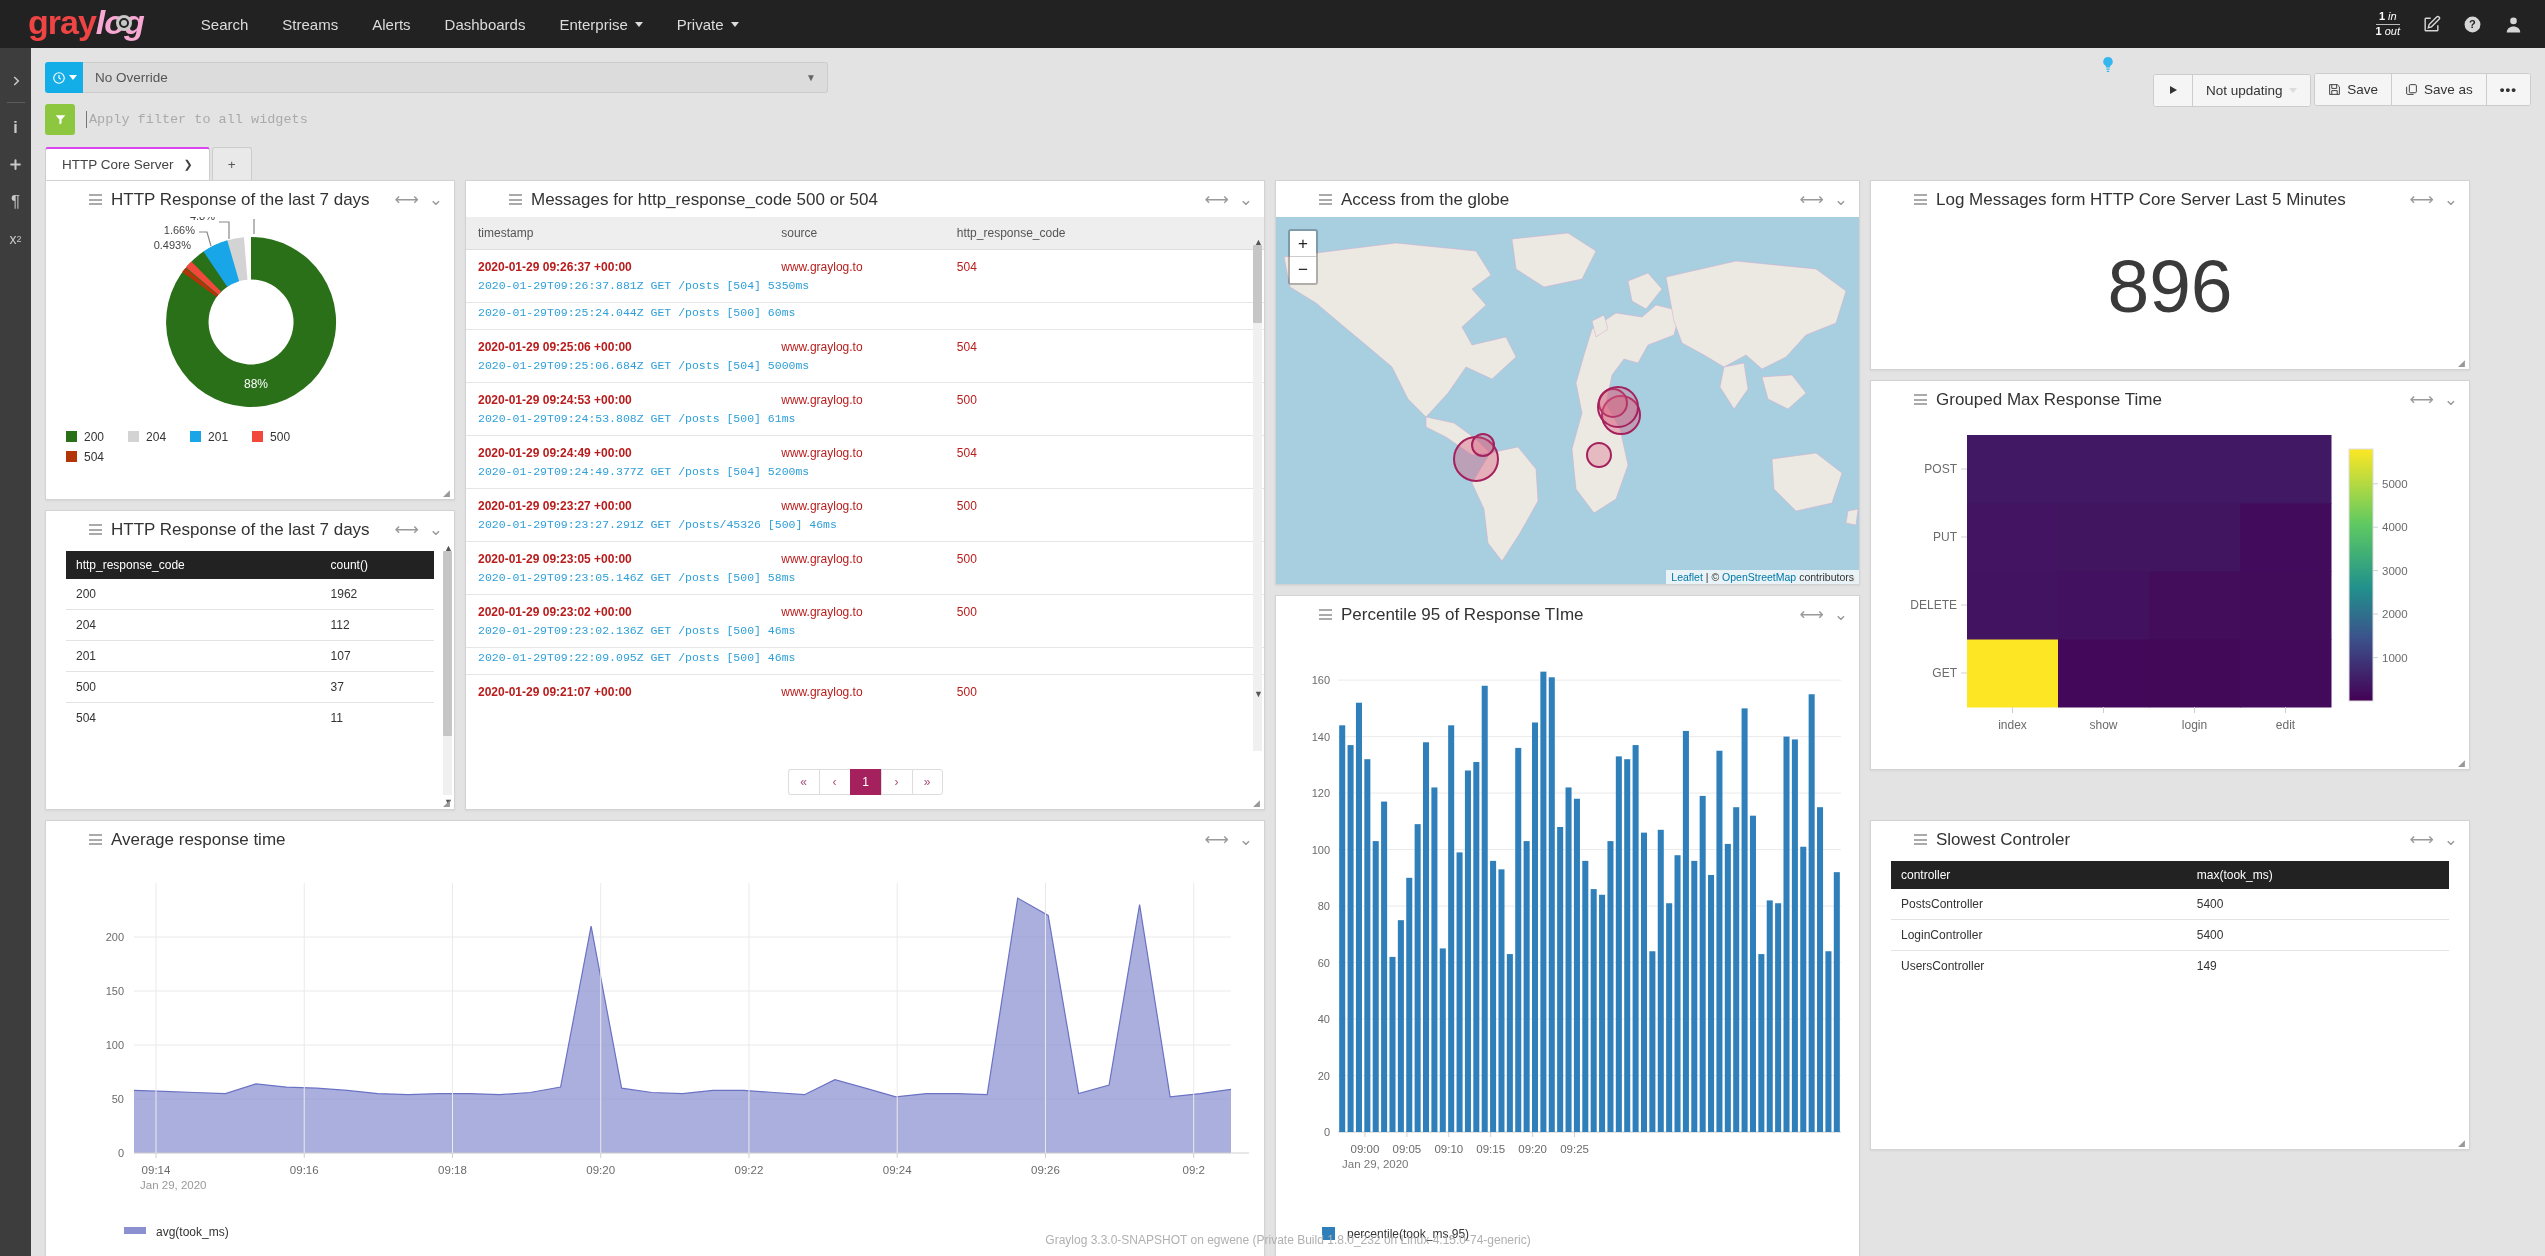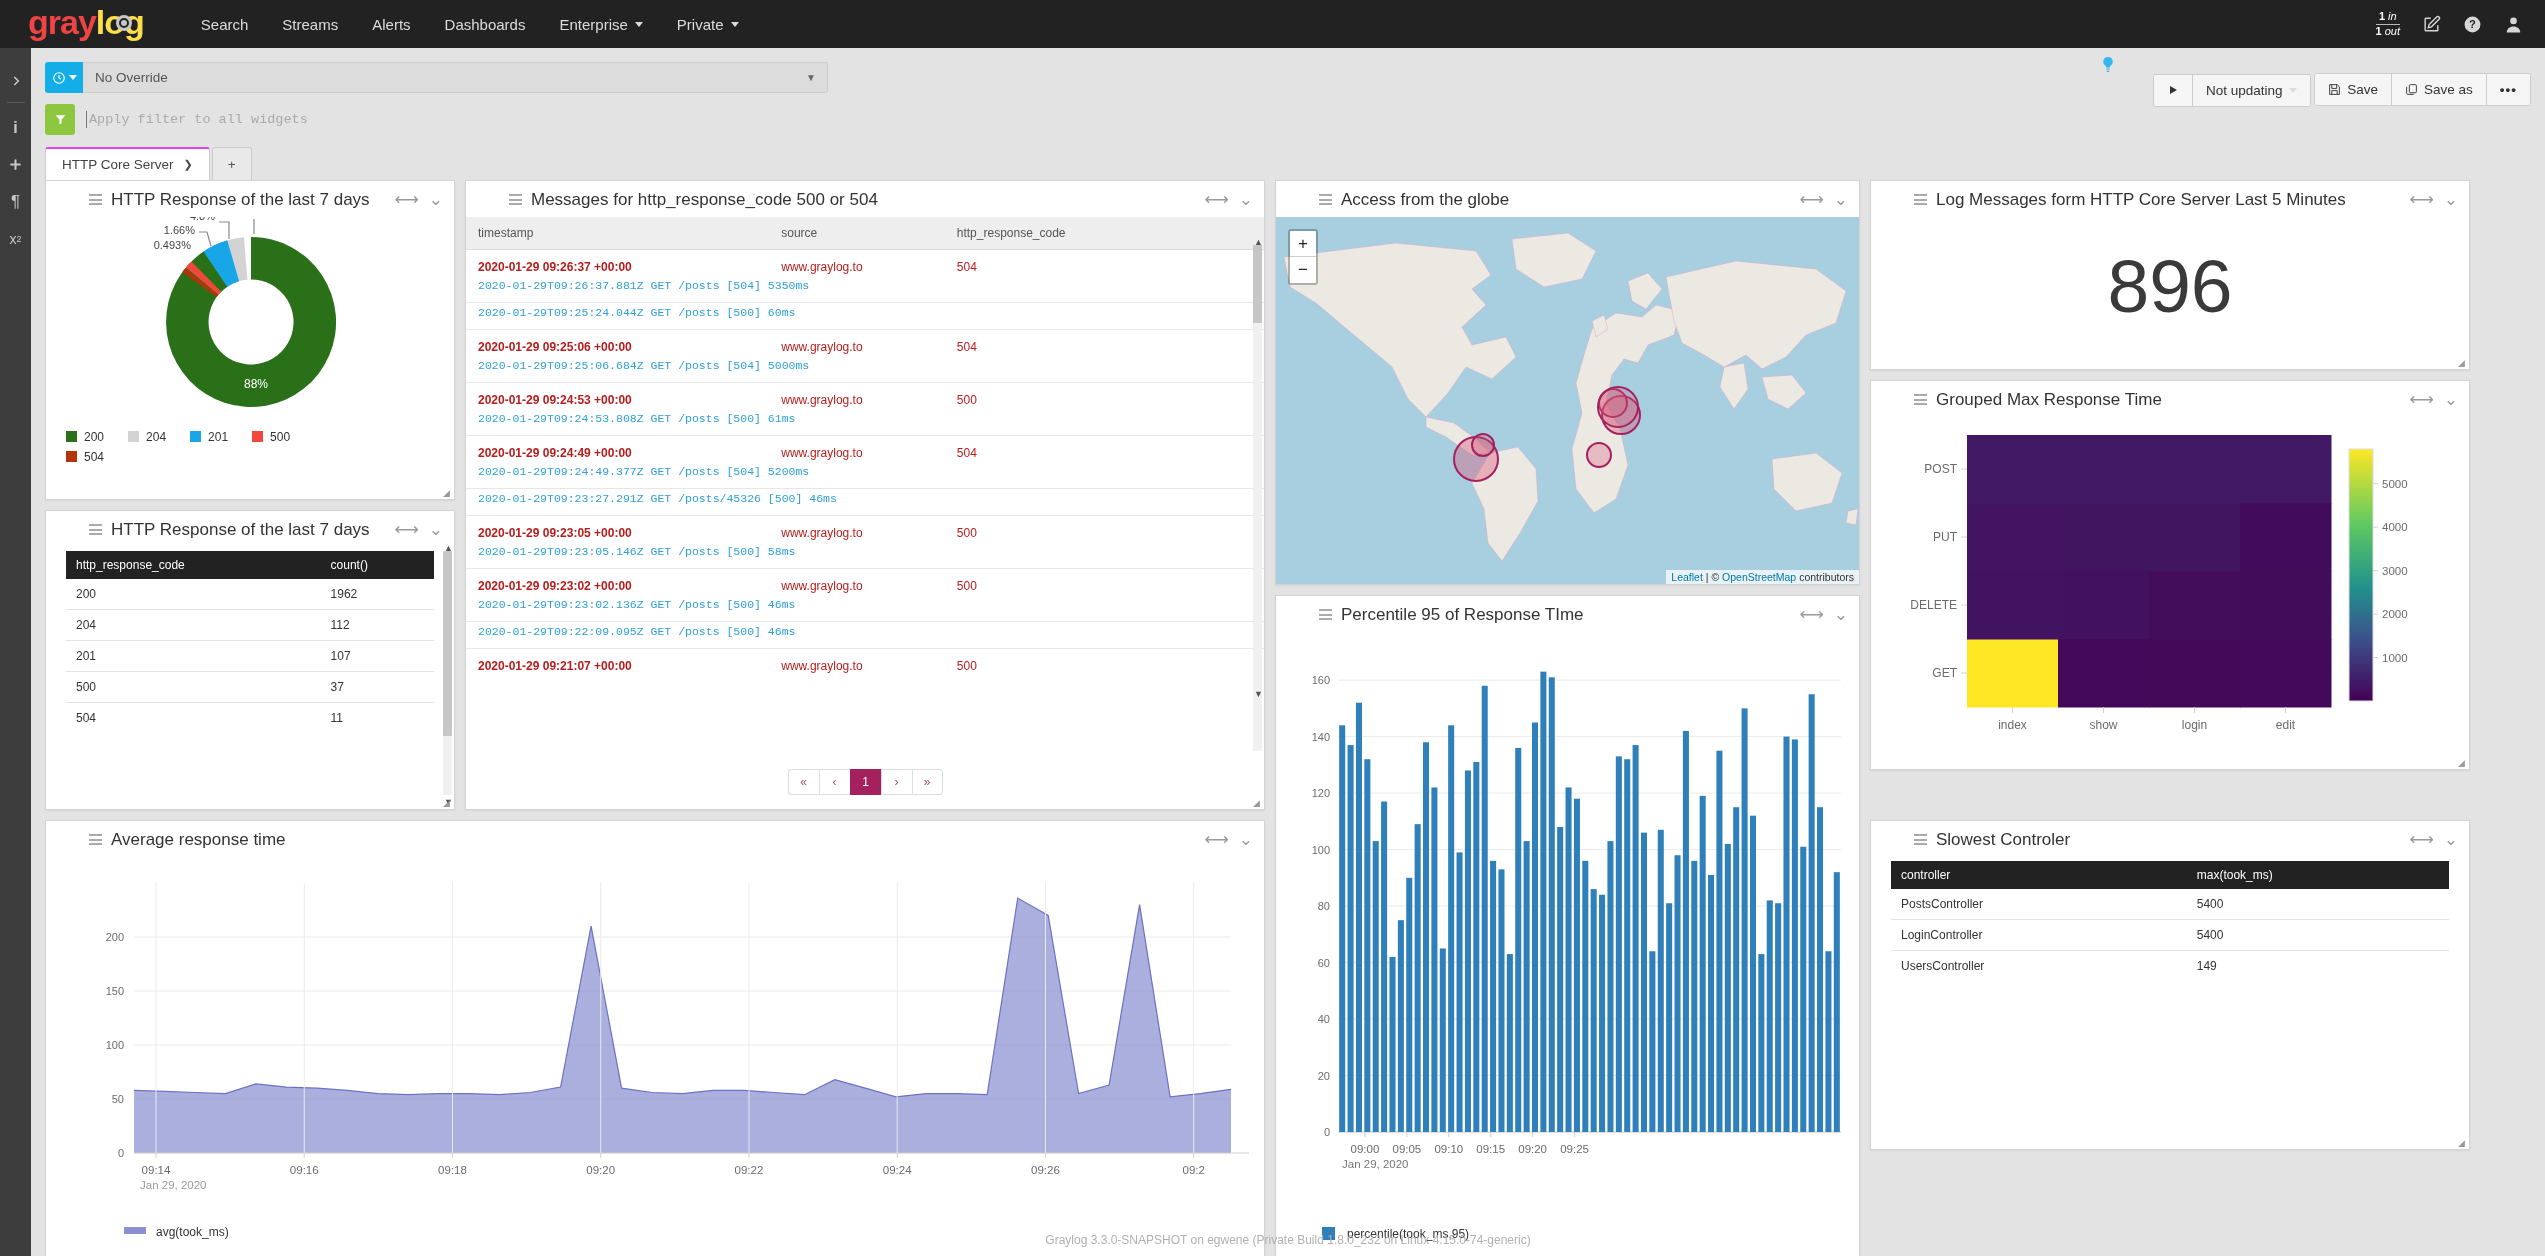--- a/index.html
+++ b/index.html
@@ -15,21 +15,21 @@
   .navbar {
     height: 48px;
     background: #222;
     display: flex;
     align-items: center;
     padding: 0 22px 0 28px;
     position: relative;
   }
   .brand { display: flex; align-items: baseline; font-size: 34px; font-weight: 700; letter-spacing: -1px; margin-right: 40px; position: relative; top: -2px;}
   .brand .gray { color: #ef4444; }
-  .brand .log  { color: #fde047; }
+  .brand .log  { color: #f9a8d4; font-style: italic; }
   .brand .dot {
     position: absolute; left: 88px; top: 12px;
     width: 16px; height: 16px; border-radius: 50%;
     background: #222; border: 3px solid #c7c7c7;
   }
   .brand .dot:after {
     content:""; position:absolute; left:2px; top:2px; width:6px; height:6px;
     background:#c7c7c7; border-radius:50%;
   }
   .nav-links { display: flex; align-items: center; gap: 0; }
@@ -501,20 +501,25 @@
 
               <tr class="msg-row-main">
                   <td>2020-01-29 09:24:49 +00:00</td>
                   <td style="font-weight:400">www.graylog.to</td>
                   <td style="font-weight:400">504</td>
                 </tr>
               <tr class="msg-row-sub">
                   <td colspan="3"><span class="msg-sub">2020-01-29T09:24:49.377Z GET /posts [504] 5200ms</span></td>
                 </tr>
 
+              <tr class="msg-row-main">
+                  <td>2020-01-29 09:23:27 +00:00</td>
+                  <td style="font-weight:400">www.graylog.to</td>
+                  <td style="font-weight:400">500</td>
+                </tr>
               <tr class="msg-row-sub">
                   <td colspan="3"><span class="msg-sub">2020-01-29T09:23:27.291Z GET /posts/45326 [500] 46ms</span></td>
                 </tr>
 
               <tr class="msg-row-main">
                   <td>2020-01-29 09:23:05 +00:00</td>
                   <td style="font-weight:400">www.graylog.to</td>
                   <td style="font-weight:400">500</td>
                 </tr>
               <tr class="msg-row-sub">

